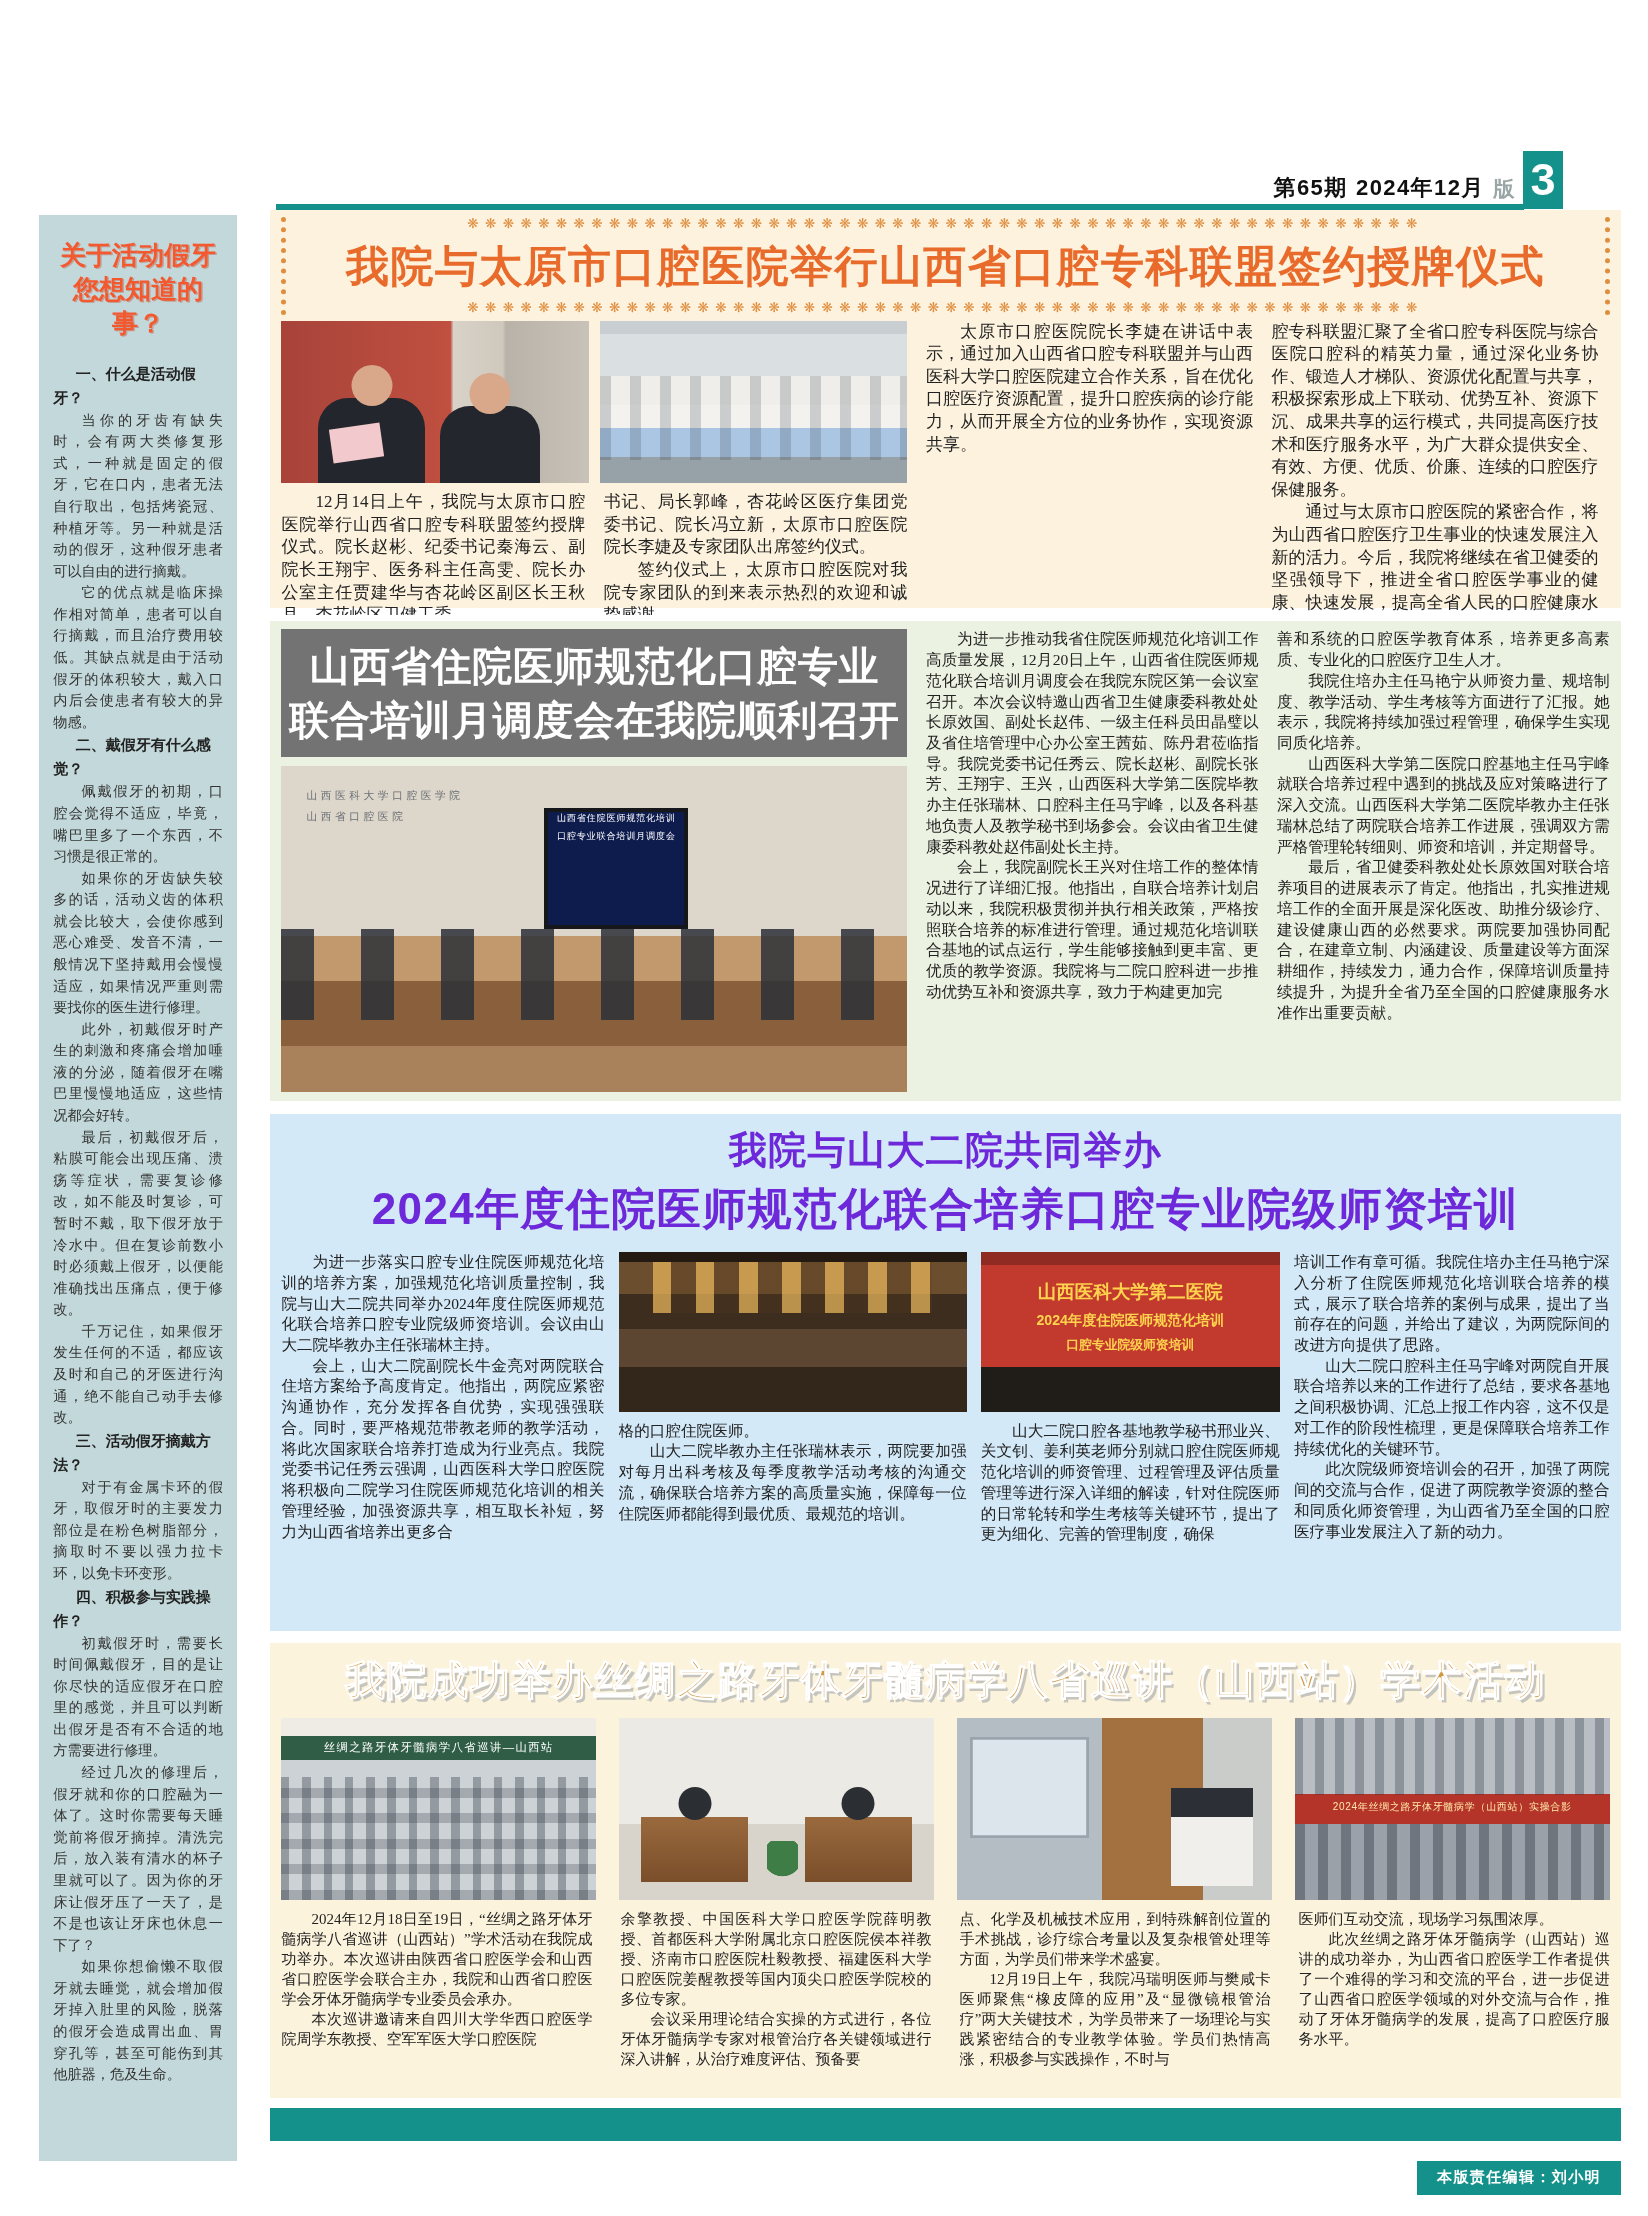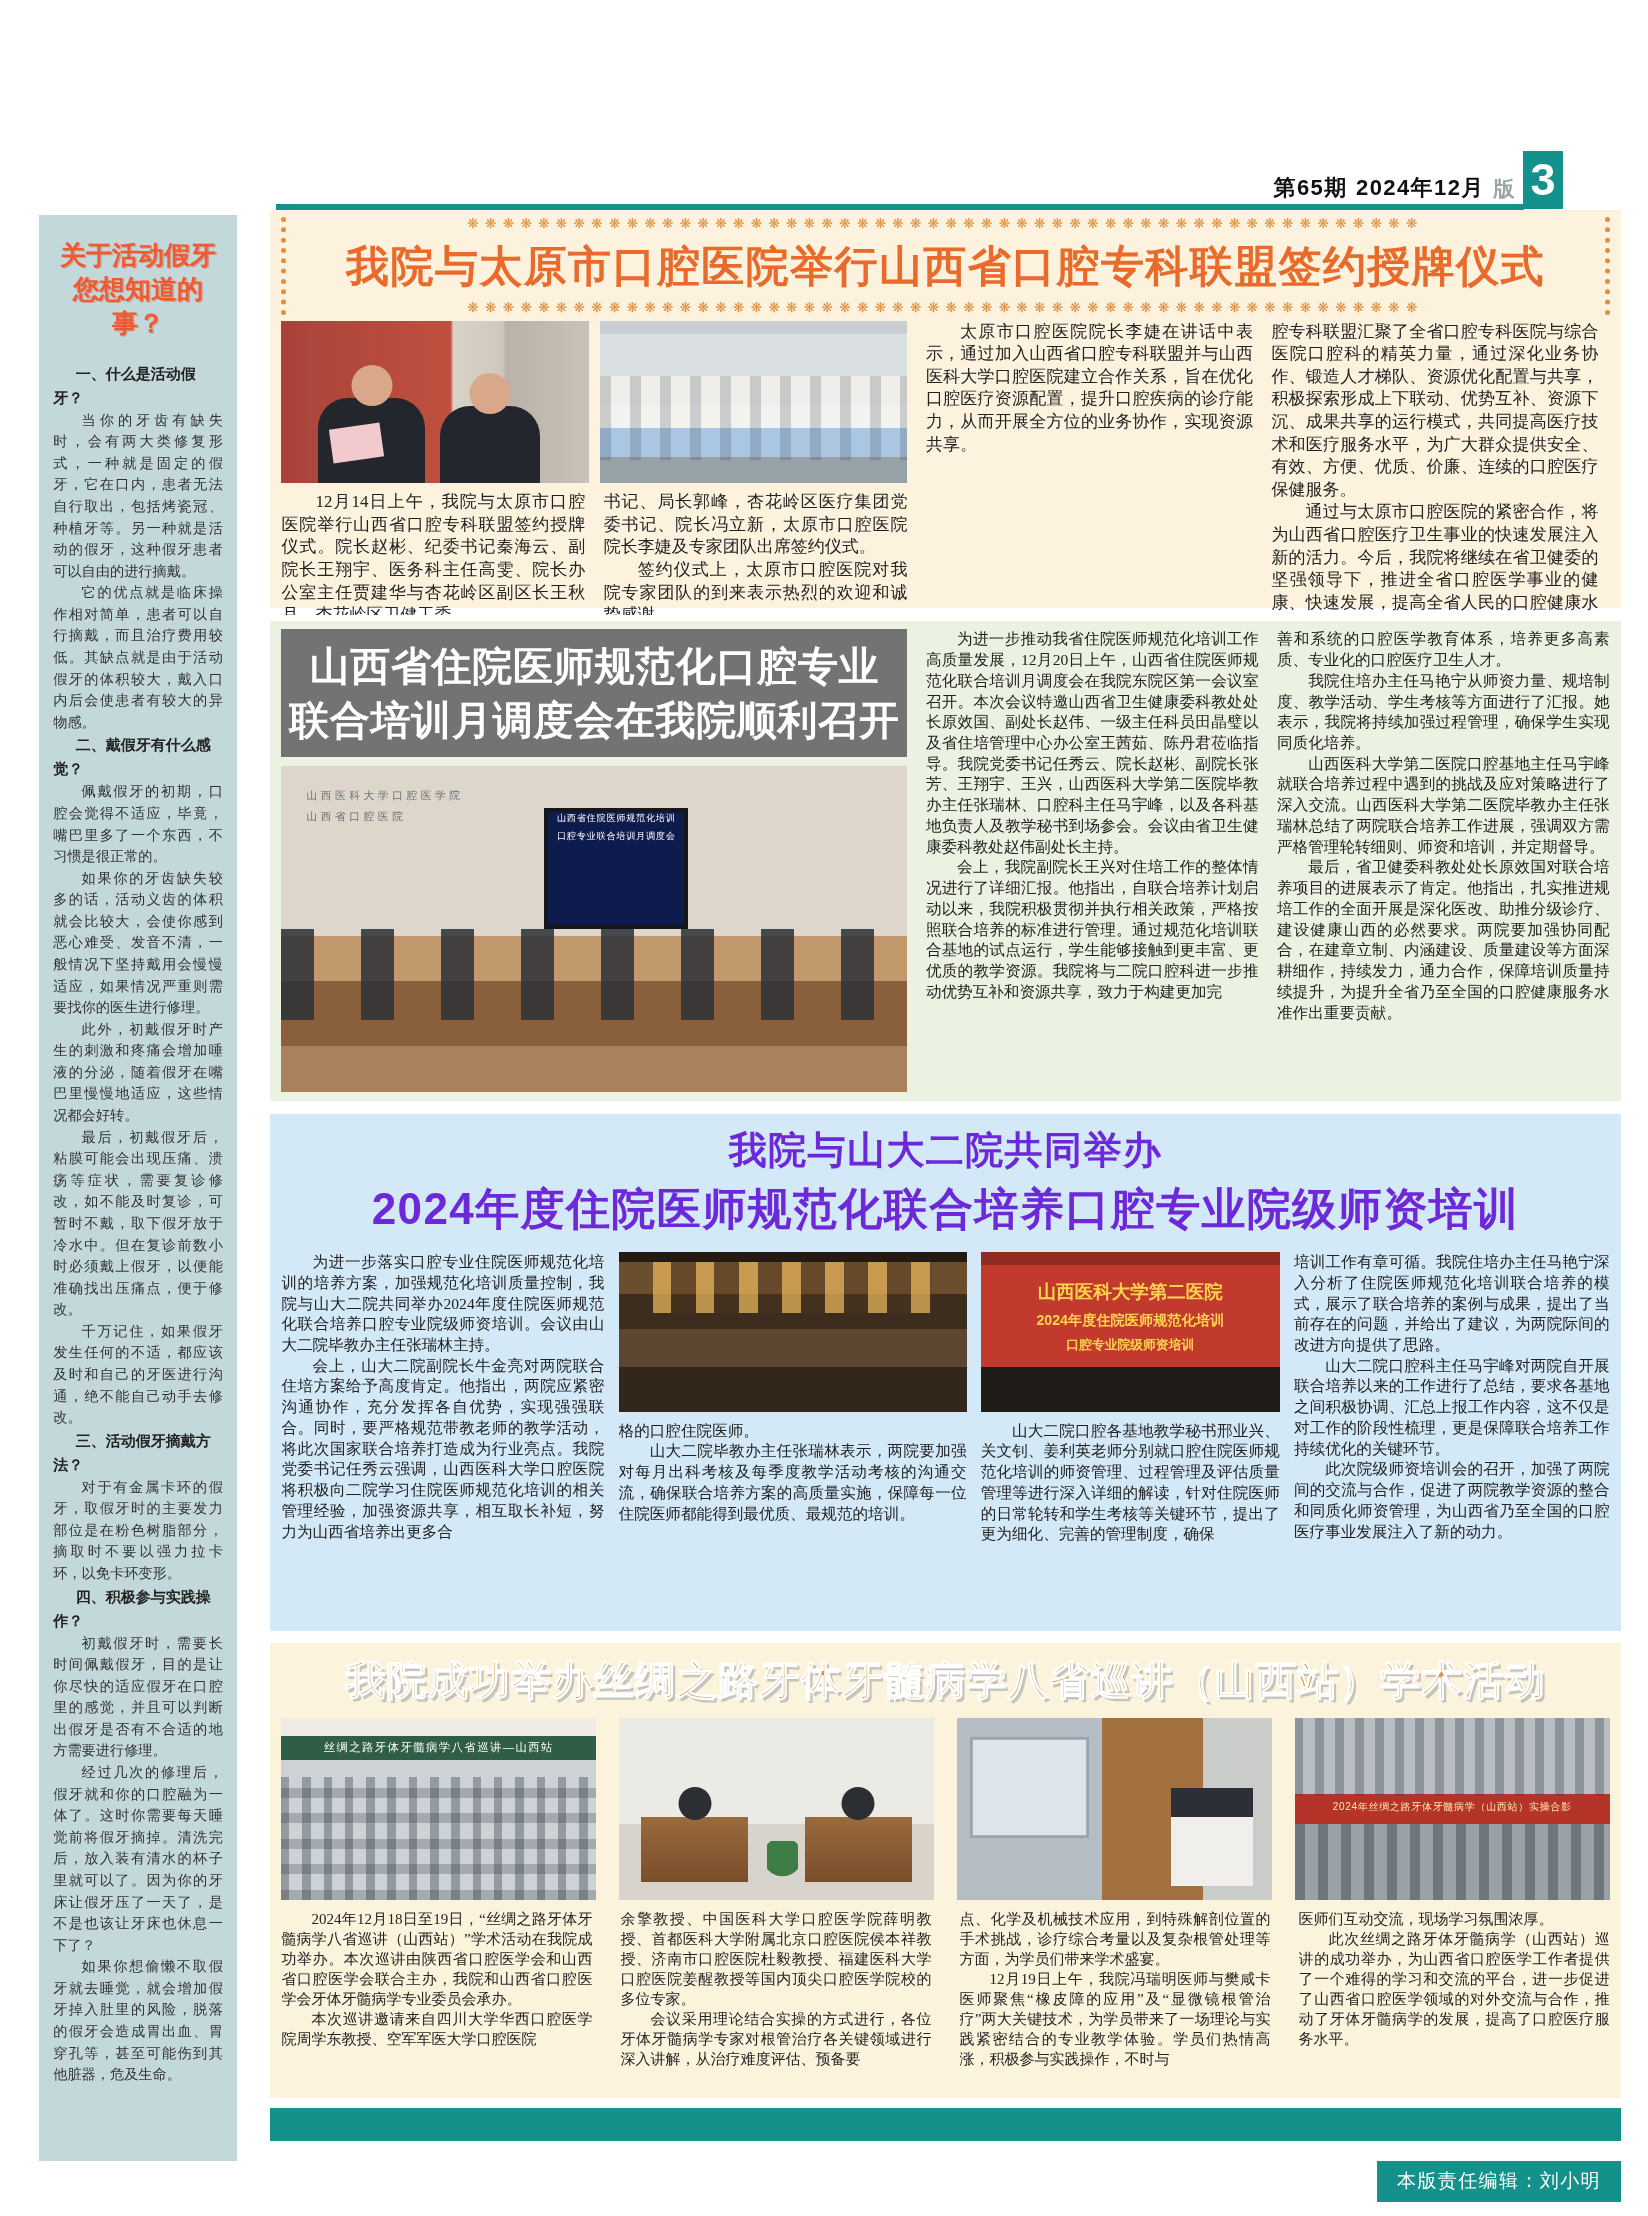--- a/index.html
+++ b/index.html
@@ -73,22 +73,22 @@
   .a4-title { font-family:"Liberation Sans", sans-serif; font-weight:800; font-size:40px; text-align:center;
               color:#cf9a45; -webkit-text-stroke:1.1px #fff; text-shadow:2.8px 2.8px 0 rgba(130,140,150,.45);
               letter-spacing:1.4px; }
   .a4-photos { display:flex; gap:23px; height:182px; margin-top:10px; }
   .a4-photos .photo { flex:1; }
   .a4-cols { display:flex; gap:28px; height:172px; margin-top:10px; overflow:hidden; }
   .a4-cols .col p { font-size:15px; }
 
   .band { height:33px; background:#13918a; margin-top:10px; }
   .editor-row { display:flex; justify-content:flex-end; margin-top:20px; }
-  .editor { background:#13918a; color:#fff; font-family:"Liberation Sans", sans-serif; font-size:19px;
-            font-weight:normal; padding:7.1px 20px; letter-spacing:1.4px; }
+  .editor { background:#13918a; color:#fff; font-family:"Liberation Sans", sans-serif; font-size:15px;
+            font-weight:bold; padding:7.1px 20px; letter-spacing:1.4px; }
 
   
   .ph-speech { background:linear-gradient(90deg,#a8433a 0,#c05040 55%,#d8d2c8 56%,#cfc8bd 72%,#b8b2a8 73%,#c8c2b8 100%); }
   .fig { position:absolute; bottom:0; background:#23262c; border-radius:30px 30px 0 0; }
   .fig::before { content:""; position:absolute; top:-33px; left:50%; transform:translateX(-50%);
                  width:41px; height:41px; border-radius:50%; background:#d9a88a; }
   .fig1 { left:12%; width:107px; height:52%; }
   .fig2 { right:16%; width:100px; height:47%; }
   .paper { position:absolute; left:16%; bottom:14%; width:51px; height:34px; background:#f2c9cc; transform:rotate(-8deg); }
 

